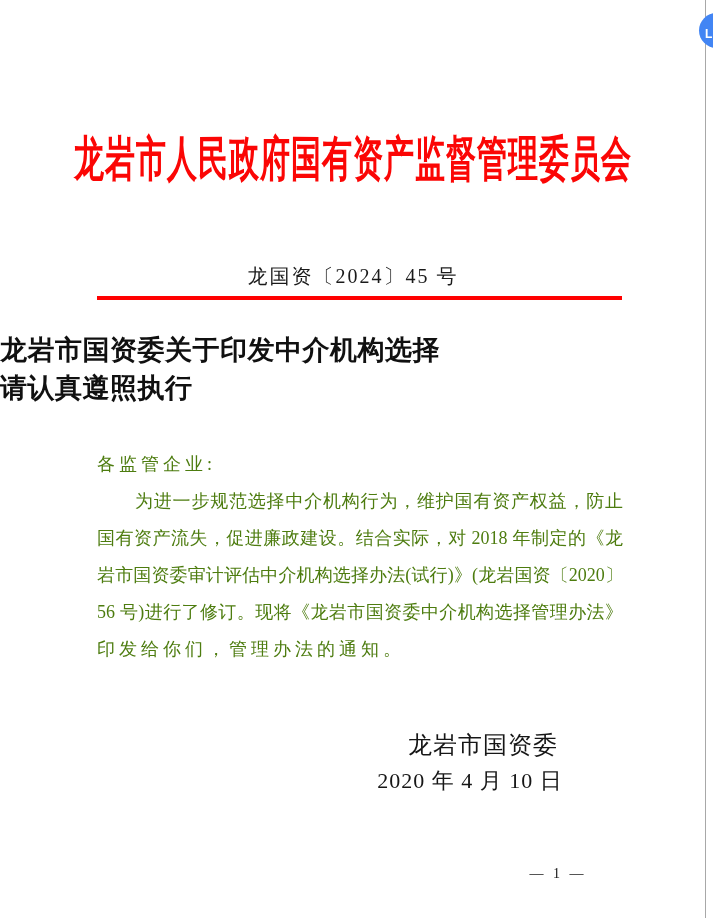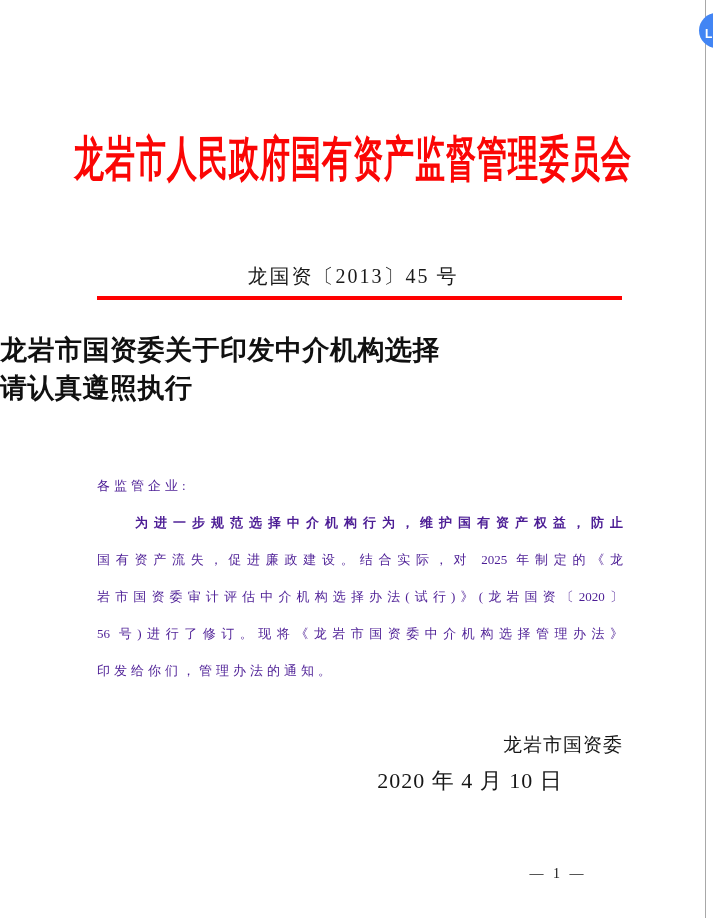--- a/index.html
+++ b/index.html
@@ -61,43 +61,43 @@
     font-size: 27px;
     font-weight: bold;
     line-height: 38px;
     color: #101010;
     letter-spacing: 0.5px;
   }
   .bodyblock {
     position: absolute;
     left: 97px;
     width: 526px;
-    top: 467px;
-    font-size: 13px;
-    color: #4c1d95;
+    top: 446px;
+    font-size: 18px;
+    color: #4d7c0f;
   }
   .bline {
     height: 37px;
     line-height: 37px;
     overflow: hidden;
   }
   .bline.j {
     text-align: justify;
     text-align-last: justify;
     text-justify: inter-ideograph;
   }
-  .bline.indent { padding-left: 38px; font-weight: bold; }
+  .bline.indent { padding-left: 38px; }
   .bline.spread { letter-spacing: 4px; }
   .signature {
     position: absolute;
     left: 343px;
     width: 280px;
     top: 731px;
-    text-align: right;
-    font-size: 19px;
+    text-align: center;
+    font-size: 24px;
     line-height: 28px;
     color: #161616;
     letter-spacing: 1px;
   }
   .signdate {
     position: absolute;
     left: 330px;
     width: 280px;
     top: 767px;
     text-align: center;
@@ -147,33 +147,33 @@
     line-height: 1;
   }
 </style>
 </head>
 <body>
 
 <div class="page">
 
   <div class="agency" style="color: rgb(251, 6, 5);">龙岩市人民政府国有资产监督管理委员会</div>
 
-  <div class="docnum">龙国资〔2013〕45 号</div>
+  <div class="docnum">龙国资〔2024〕45 号</div>
 
   <div class="redline" style="background: rgb(255, 0, 0);"></div>
 
   <div class="title">
     <div>龙岩市国资委关于印发中介机构选择</div>
     <div>请认真遵照执行</div>
   </div>
 
   <div class="bodyblock">
     <div class="bline spread">各监管企业:</div>
     <div class="bline j indent">为进一步规范选择中介机构行为，维护国有资产权益，防止</div>
-    <div class="bline j">国有资产流失，促进廉政建设。结合实际，对 2025 年制定的《龙</div>
+    <div class="bline j">国有资产流失，促进廉政建设。结合实际，对 2018 年制定的《龙</div>
     <div class="bline j">岩市国资委审计评估中介机构选择办法(试行)》(龙岩国资〔2020〕</div>
     <div class="bline j">56 号)进行了修订。现将《龙岩市国资委中介机构选择管理办法》</div>
     <div class="bline spread">印发给你们，管理办法的通知。</div>
   </div>
 
   <div class="signature">龙岩市国资委</div>
 
   <div class="signdate">2020 年 4 月 10 日</div>
 
   <div class="pagenum">— 1 —</div>

